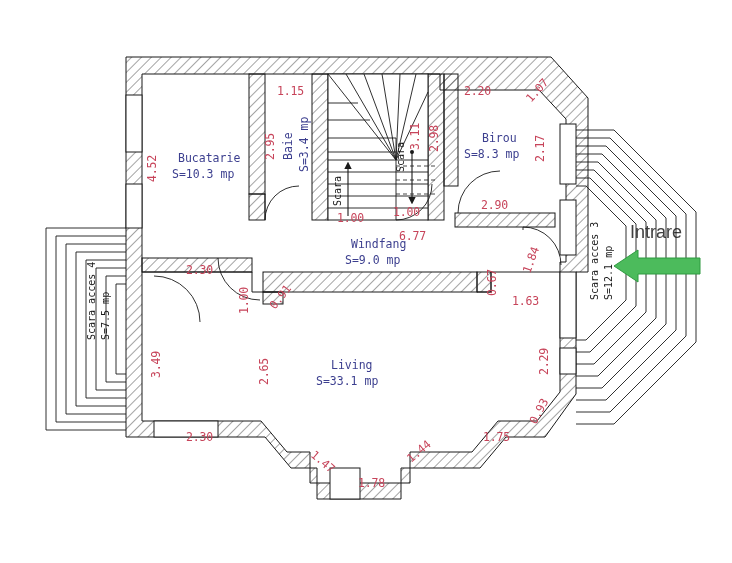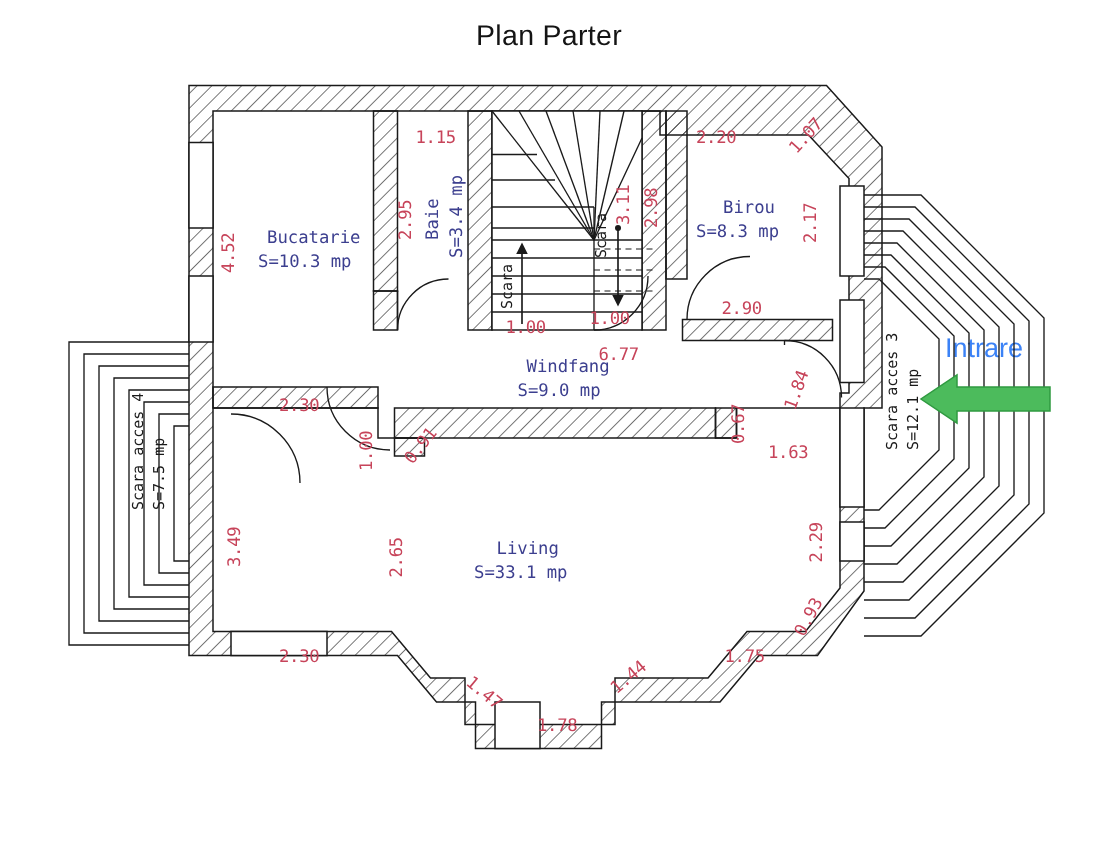--- a/index.html
+++ b/index.html
@@ -37,21 +37,21 @@
     top: 0;
     width: 732px;
     height: 563px;
   }
   .entrance-label {
     position: absolute;
     left: 630px;
     top: 222px;
     font-family: "Liberation Sans", sans-serif;
     font-size: 18px;
-    color: #3b82f6;
+    color: #404040;
   }
   text {
     font-family: "DejaVu Sans Mono", monospace;
   }
   .dim {
     fill: #c7445a;
     font-size: 11.5px;
     font-family: "DejaVu Sans Mono", monospace;
     letter-spacing: -0.2px;
   }
@@ -100,21 +100,20 @@
     stroke-width: 0.8;
     stroke-dasharray: 4 3;
     fill: none;
   }
 </style>
 </head>
 <body>
 
 <div id="plan-root">
 
-  <div id="plan-title">Plan Parter</div>
 
   <div class="entrance-label">Intrare</div>
 
   <svg id="plan-svg" viewBox="0 0 732 563">
     <defs>
       <pattern id="hatch45" width="7" height="7" patternTransform="rotate(45)" patternUnits="userSpaceOnUse">
         <line x1="0" y1="0" x2="0" y2="7" stroke="#1a1a1a" stroke-width="0.8"></line>
       </pattern>
       <marker id="arrowhead" markerWidth="7" markerHeight="7" refX="3" refY="3.5" orient="auto">
         <polygon points="0 0, 7 3.5, 0 7" fill="#1a1a1a"></polygon>

